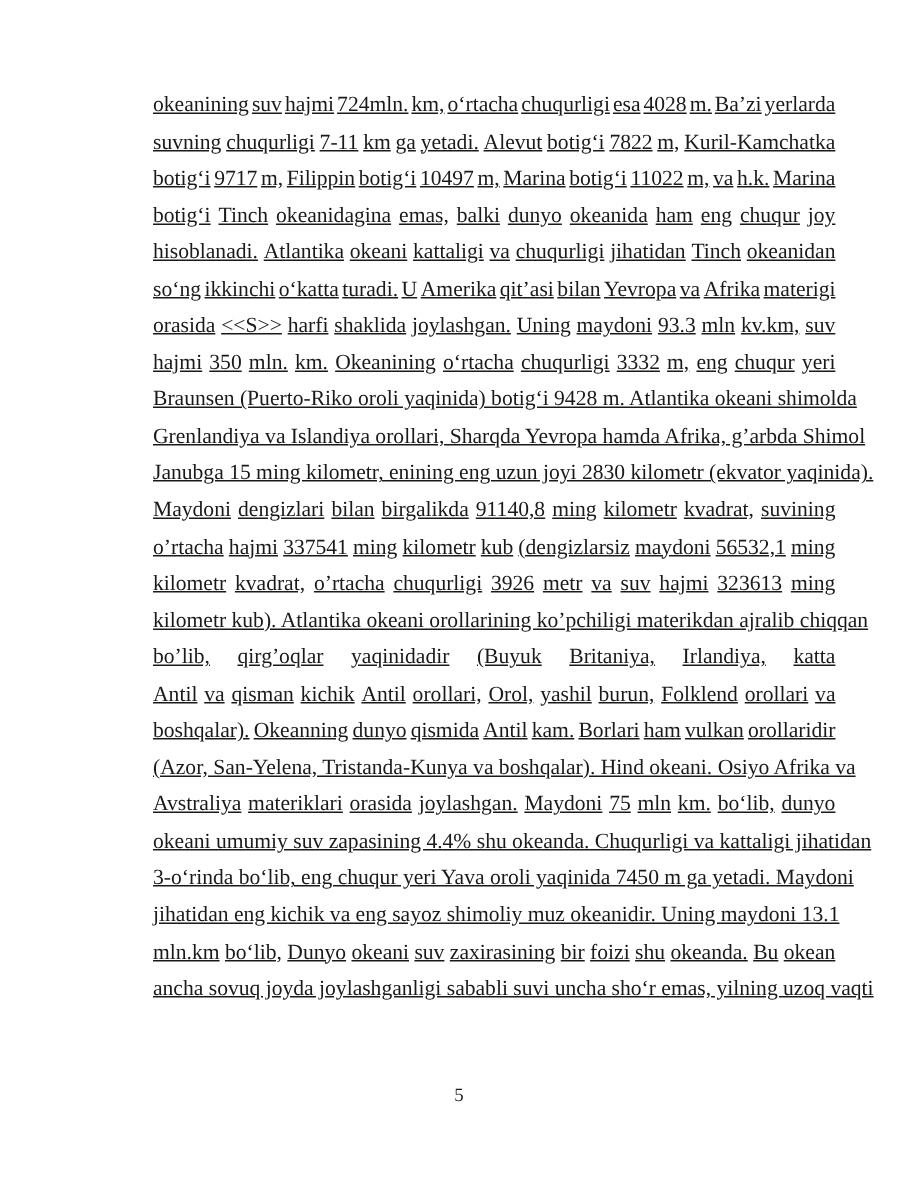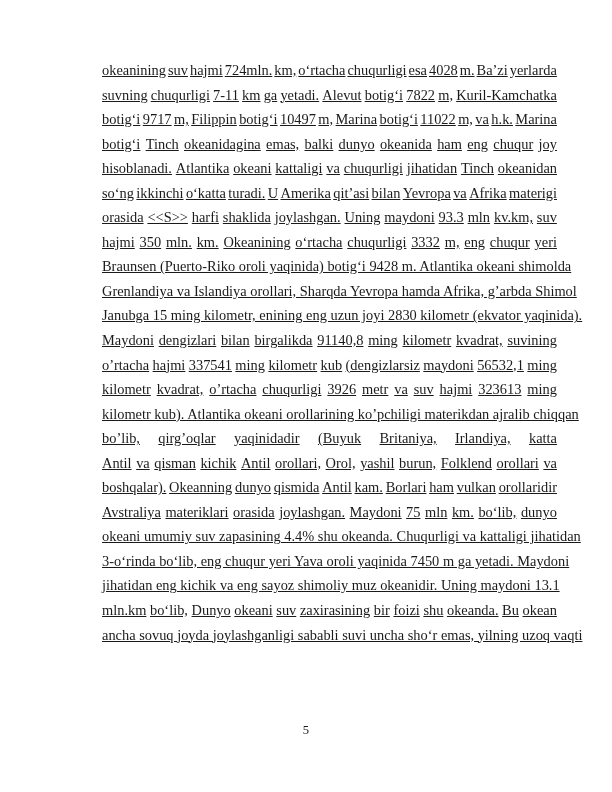--- a/index.html
+++ b/index.html
@@ -91,20 +91,21 @@
       <div class="line flush">Braunsen (Puerto-Riko oroli yaqinida) botig‘i 9428 m.  Atlantika okeani shimolda</div>
       <div class="line flush">Grenlandiya va Islandiya orollari, Sharqda Yevropa hamda Afrika, g’arbda Shimol</div>
       <div class="line flush">Janubga 15 ming kilometr, enining eng uzun joyi 2830 kilometr (ekvator yaqinida).</div>
       <div class="line justify"><span class="w">Maydoni</span><span class="w">dengizlari</span><span class="w">bilan</span><span class="w">birgalikda</span><span class="w">91140,8</span><span class="w">ming</span><span class="w">kilometr</span><span class="w">kvadrat,</span><span class="w">suvining</span></div>
       <div class="line justify"><span class="w">o’rtacha</span><span class="w">hajmi</span><span class="w">337541</span><span class="w">ming</span><span class="w">kilometr</span><span class="w">kub</span><span class="w">(dengizlarsiz</span><span class="w">maydoni</span><span class="w">56532,1</span><span class="w">ming</span></div>
       <div class="line justify"><span class="w">kilometr</span><span class="w">kvadrat,</span><span class="w">o’rtacha</span><span class="w">chuqurligi</span><span class="w">3926</span><span class="w">metr</span><span class="w">va</span><span class="w">suv</span><span class="w">hajmi</span><span class="w">323613</span><span class="w">ming</span></div>
       <div class="line flush">kilometr kub). Atlantika okeani orollarining ko’pchiligi materikdan ajralib chiqqan</div>
       <div class="line justify"><span class="w">bo’lib,</span><span class="w">qirg’oqlar</span><span class="w">yaqinidadir</span><span class="w">(Buyuk</span><span class="w">Britaniya,</span><span class="w">Irlandiya,</span><span class="w">katta</span></div>
       <div class="line justify"><span class="w">Antil</span><span class="w">va</span><span class="w">qisman</span><span class="w">kichik</span><span class="w">Antil</span><span class="w">orollari,</span><span class="w">Orol,</span><span class="w">yashil</span><span class="w">burun,</span><span class="w">Folklend</span><span class="w">orollari</span><span class="w">va</span></div>
       <div class="line justify"><span class="w">boshqalar).</span><span class="w">Okeanning</span><span class="w">dunyo</span><span class="w">qismida</span><span class="w">Antil</span><span class="w">kam.</span><span class="w">Borlari</span><span class="w">ham</span><span class="w">vulkan</span><span class="w">orollaridir</span></div>
+      <div class="line flush">(Azor, San-Yelena, Tristanda-Kunya va boshqalar).  Hind okeani. Osiyo Afrika va</div>
       <div class="line justify"><span class="w">Avstraliya</span><span class="w">materiklari</span><span class="w">orasida</span><span class="w">joylashgan.</span><span class="w">Maydoni</span><span class="w">75</span><span class="w">mln</span><span class="w">km.</span><span class="w">bo‘lib,</span><span class="w">dunyo</span></div>
       <div class="line flush">okeani umumiy suv zapasining 4.4% shu okeanda. Chuqurligi va kattaligi jihatidan</div>
       <div class="line flush">3-o‘rinda bo‘lib, eng chuqur yeri Yava oroli yaqinida 7450 m ga yetadi. Maydoni</div>
       <div class="line flush">jihatidan eng kichik va eng sayoz shimoliy muz okeanidir. Uning maydoni 13.1</div>
       <div class="line justify"><span class="w">mln.km</span><span class="w">bo‘lib,</span><span class="w">Dunyo</span><span class="w">okeani</span><span class="w">suv</span><span class="w">zaxirasining</span><span class="w">bir</span><span class="w">foizi</span><span class="w">shu</span><span class="w">okeanda.</span><span class="w">Bu</span><span class="w">okean</span></div>
       <div class="line flush">ancha sovuq joyda joylashganligi sababli suvi uncha sho‘r emas, yilning uzoq vaqti</div>
     </div>
 
   <div class="page-number">5</div>
 

